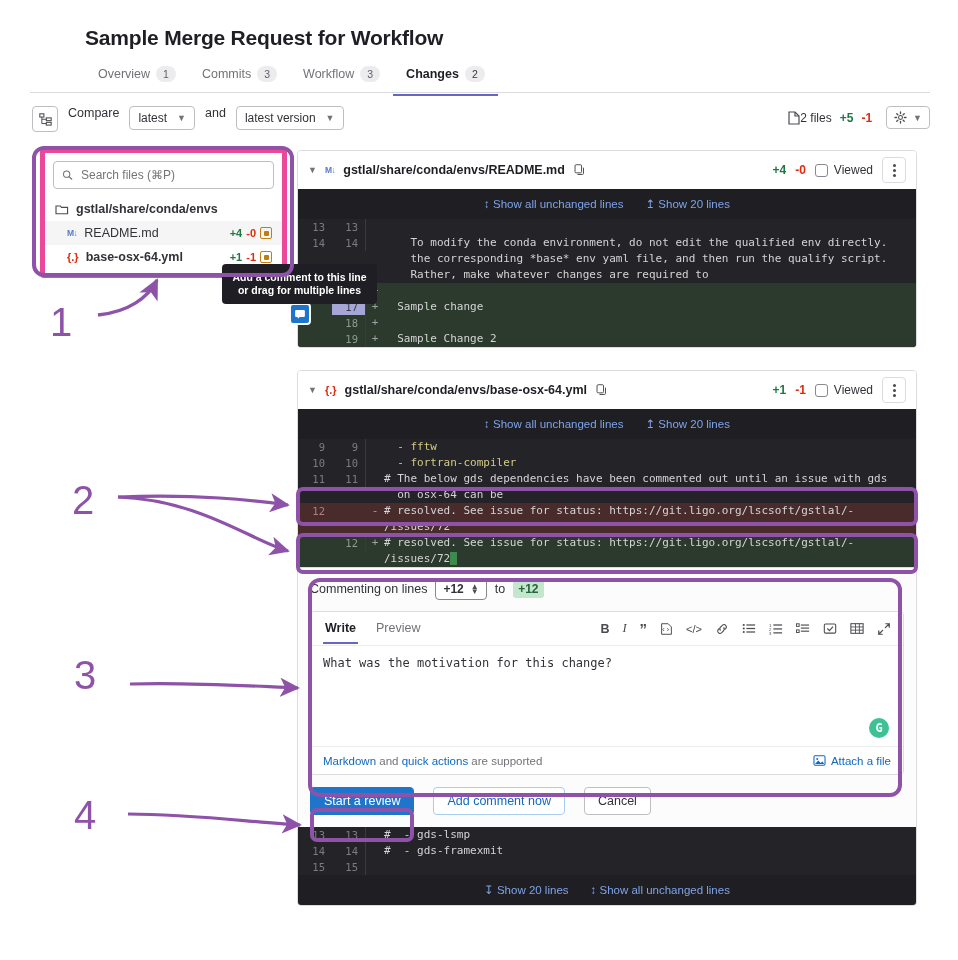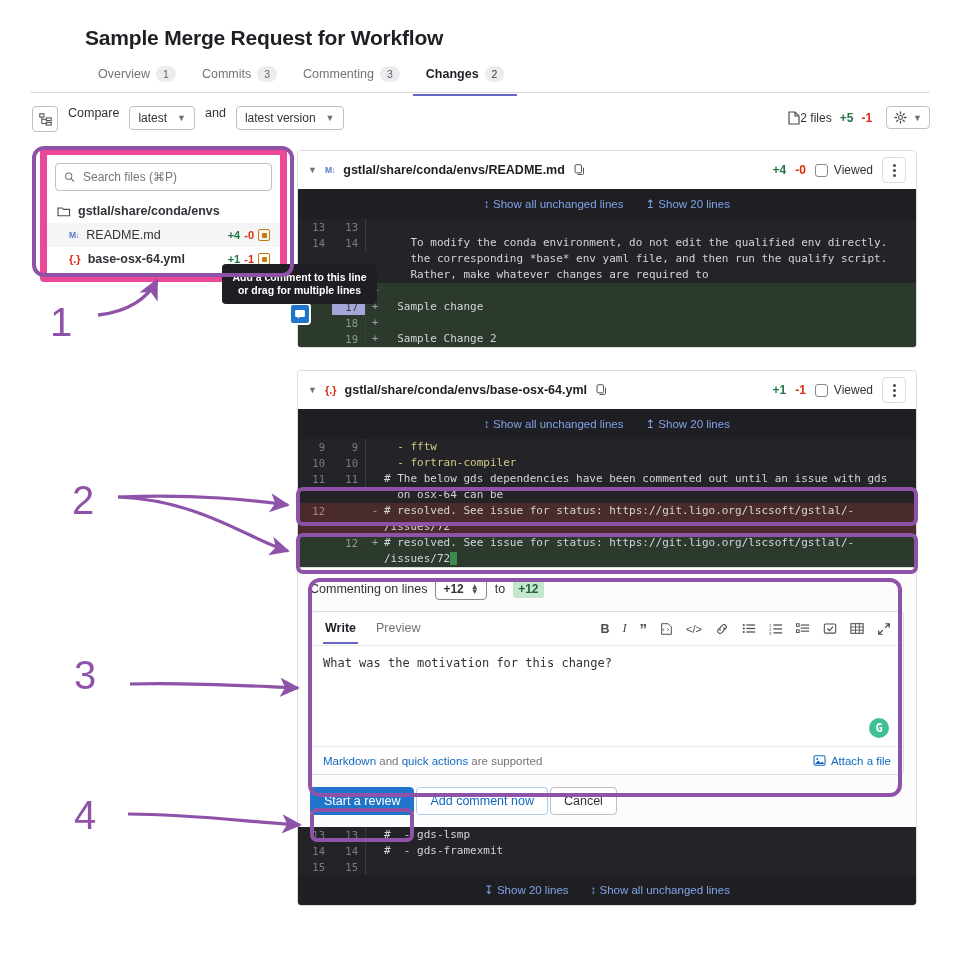--- a/index.html
+++ b/index.html
@@ -68,21 +68,21 @@
   .minus { color:#dd2b0e; font-weight:bold; }
   .gear-btn {
     border:1px solid #bfbfc3; border-radius:4px; background:#fff;
     padding:4px 7px; display:flex; align-items:center; gap:6px; cursor:pointer;
     margin-left:6px;
   }
 
   
   .filetree {
     position:absolute; left:40px; top:148px; width:247px;
-    background:#fff; border:7px solid #ec4899; border-radius:4px;
+    background:#fff; border:5px solid #ec4899; border-radius:4px;
     padding:8px 0 4px 0;
   }
   .search-wrap { padding:0 8px 8px 8px; }
   .search-box {
     border:1px solid #bfbfc3; border-radius:4px; height:28px;
     display:flex; align-items:center; padding:0 8px; gap:6px; background:#fff;
   }
   .search-box input {
     border:none; outline:none; font-size:12px; font-family:"Liberation Sans",sans-serif;
     color:#737278; width:100%; background:transparent;
@@ -198,21 +198,21 @@
     background:#3ec295; color:#fff; font-size:12px; display:flex; align-items:center; justify-content:center;
     font-weight:bold;
   }
   .editor-foot {
     border-top:1px solid #ececef; display:flex; align-items:center;
     padding:7px 12px; font-size:11.5px; color:#737278;
   }
   .lnk { color:#1068bf; cursor:pointer; }
   .attach { margin-left:auto; display:flex; align-items:center; gap:5px; color:#1068bf; cursor:pointer; }
 
-  .btn-row { display:flex; align-items:center; gap:2px; margin-top:12px; }
+  .btn-row { display:flex; align-items:center; gap:19px; margin-top:12px; }
   .btn {
     font-size:12.5px; border-radius:4px; padding:6px 13px; cursor:pointer; background:#fff;
     border:1px solid #bfbfc3; color:#333238;
   }
   .btn-primary { background:#1f75cb; border:1px solid #1f75cb; color:#fff; }
   .btn-secondary { border:1px solid #a7cdf0; color:#1068bf; }
 
   
   .anno-num {
     position:absolute; font-size:40px; color:#8e52a8; font-weight:normal;
@@ -234,21 +234,21 @@
   <div class="tabs">
     <div class="tab">
       <span>Overview</span>
       <span class="count">1</span>
     </div>
     <div class="tab">
       <span>Commits</span>
       <span class="count">3</span>
     </div>
     <div class="tab">
-      <span>Commenting</span>
+      <span>Workflow</span>
       <span class="count">3</span>
     </div>
     <div class="tab active">
       <span>Changes</span>
       <span class="count">2</span>
     </div>
   </div>
   <div class="tabs-rule"></div>
 
   <div class="compare-bar">

